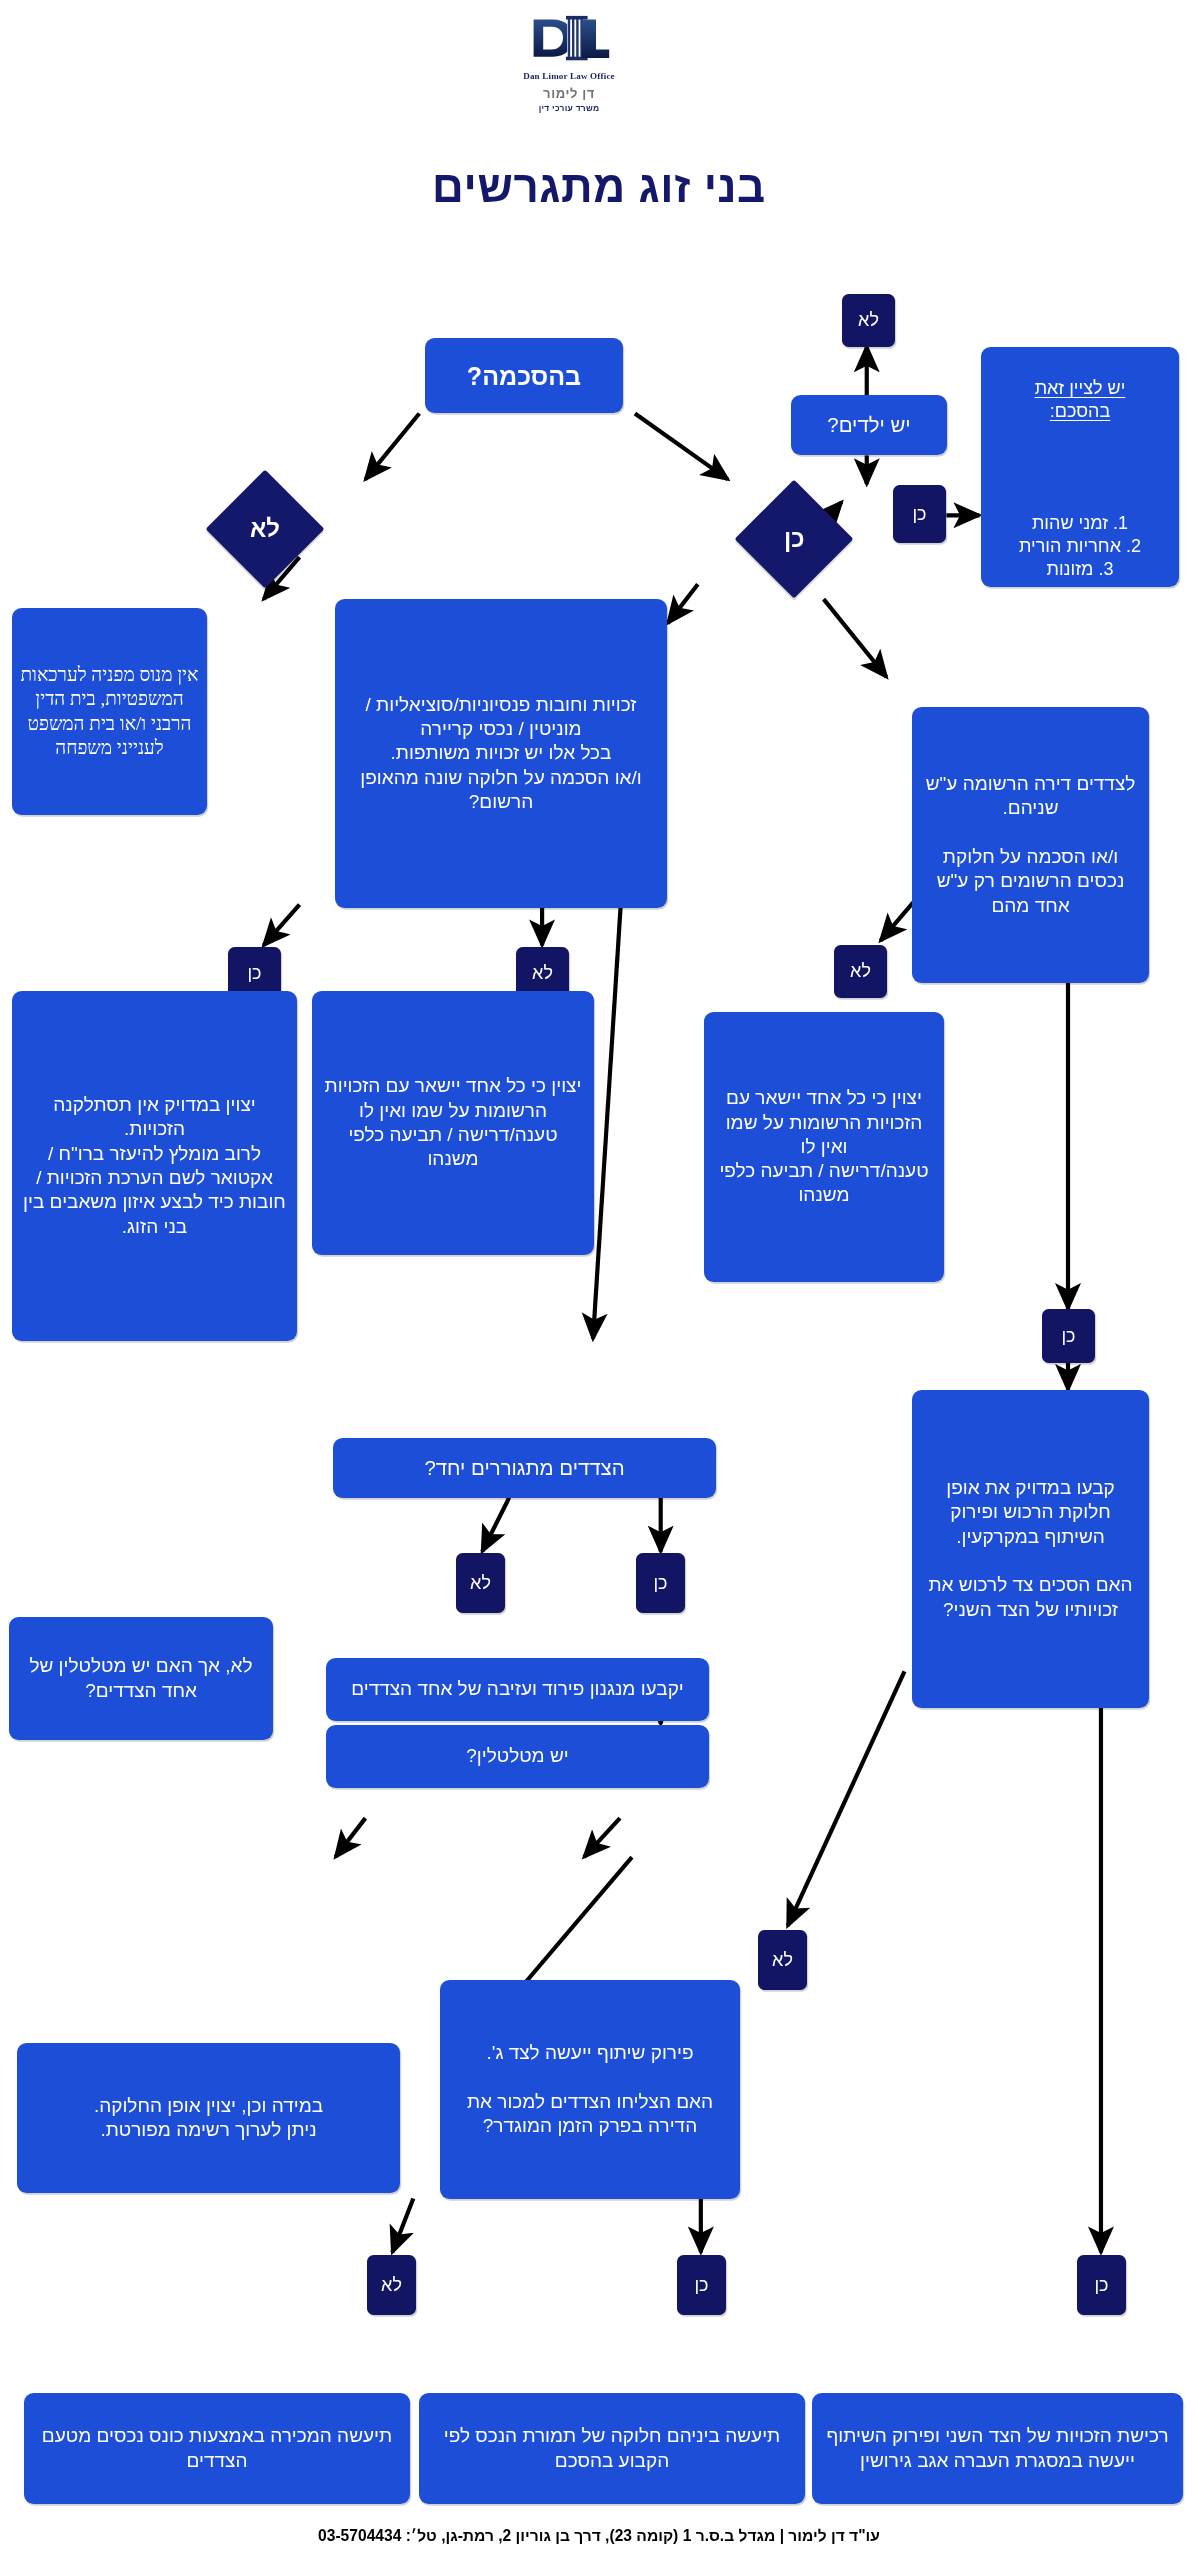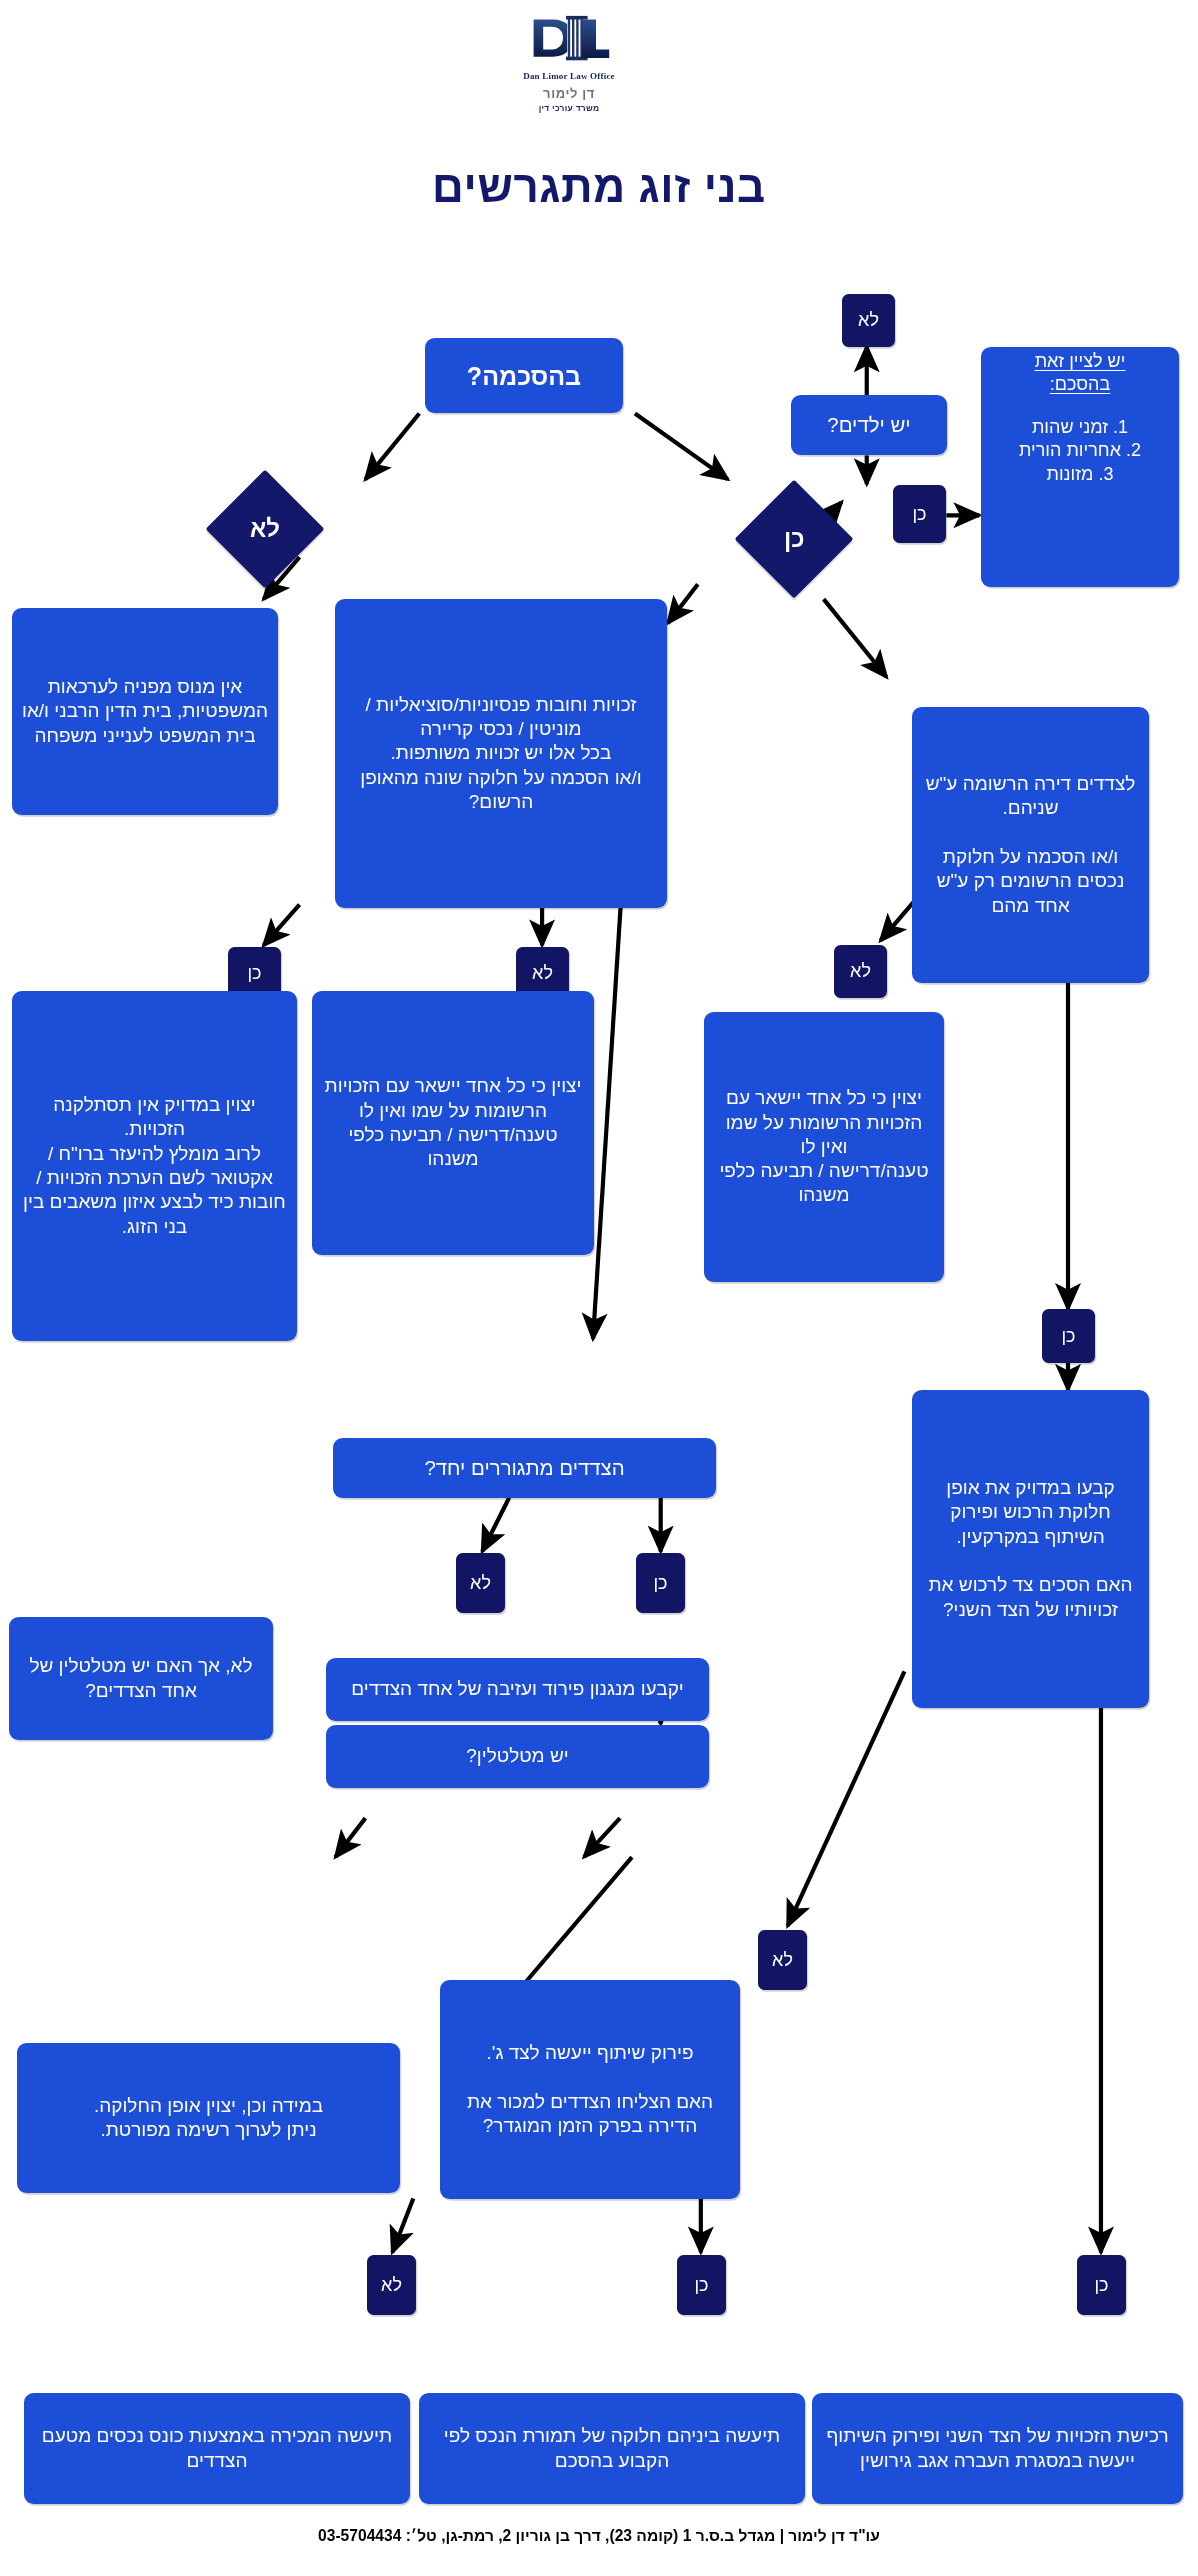--- a/index.html
+++ b/index.html
@@ -164,37 +164,37 @@
 
   <div class="node" style="left:791px;top:395px;width:156px;height:60px;font-size:20.4px;">
     <span class="txt">יש ילדים?</span>
   </div>
 
   <div class="lbl" style="left:893px;top:485px;width:53px;height:58px;">
     <span>כן</span>
   </div>
 
   <div class="node" style="left:981px;top:347px;width:198px;height:240px;font-size:18px;
-              flex-direction:column;justify-content:flex-start;padding-top:3px;">
+              flex-direction:column;justify-content:space-between;padding-top:30px;">
     <span class="txt hdr">יש לציין זאת
 בהסכם:</span>
     <span class="txt" style="margin-top:20.4px;">1. זמני שהות
 2. אחריות הורית
 3. מזונות</span>
   </div>
 
   <div class="diamond" style="left:223px;top:487px;width:84px;height:84px;">
     <span>לא</span>
   </div>
 
   <div class="diamond" style="left:752px;top:497px;width:84px;height:84px;">
     <span>כן</span>
   </div>
 
-  <div class="node" style="left:12px;top:608px;width:266px;height:207px;font-size:19px;">
+  <div class="node" style="left:12px;top:608px;width:195px;height:207px;font-size:19px;font-family:Liberation Serif, serif;">
     <span class="txt">אין מנוס מפניה לערכאות המשפטיות, בית הדין הרבני ו/או בית המשפט לענייני משפחה</span>
   </div>
 
   <div class="node" style="left:335px;top:599px;width:332px;height:309px;font-size:19px;">
     <span class="txt">זכויות וחובות פנסיוניות/סוציאליות / מוניטין / נכסי קריירה
 בכל אלו יש זכויות משותפות.
 ו/או הסכמה על חלוקה שונה מהאופן הרשום?</span>
   </div>
 
   <div class="node" style="left:912px;top:707px;width:237px;height:276px;font-size:19px;">

